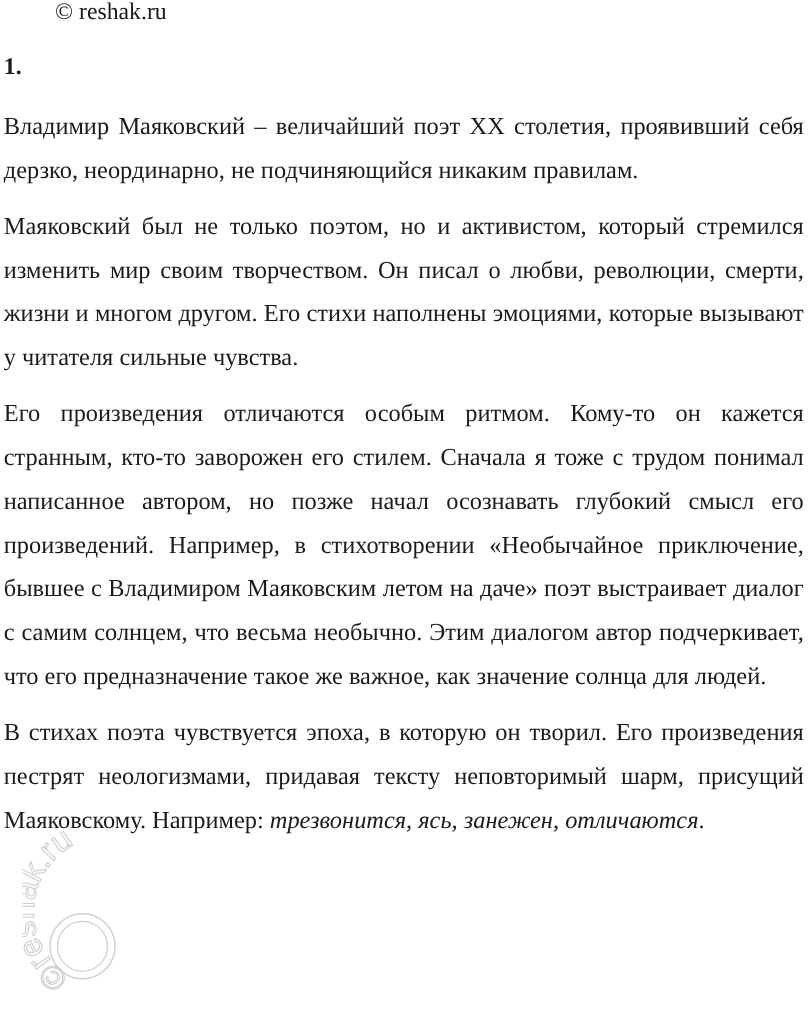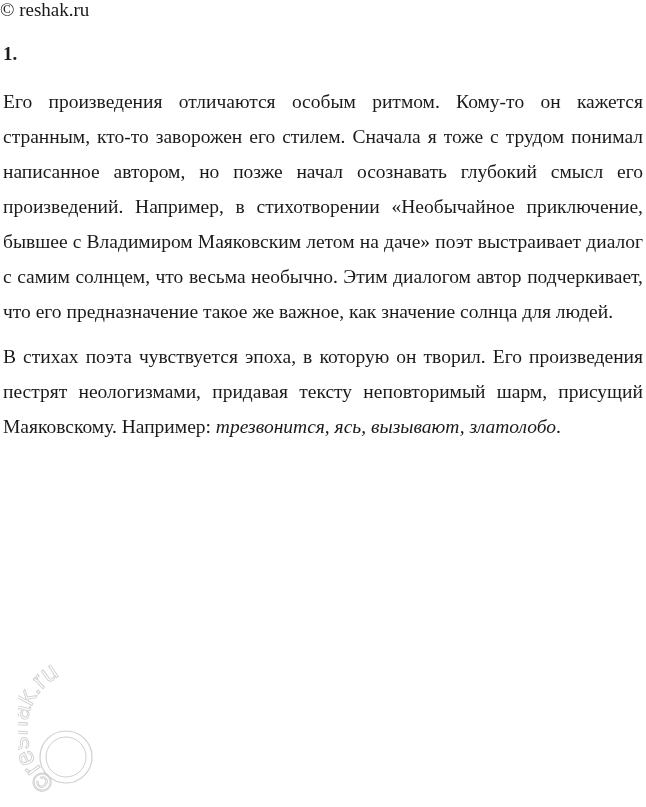--- a/index.html
+++ b/index.html
@@ -29,20 +29,21 @@
       font-weight: bold;
       font-size: 19px;
       line-height: 20px;
       padding-left: 3px;
       letter-spacing: -0.2px;
     }
     .header-site {
       font-size: 19px;
       line-height: 20px;
       padding-right: 2px;
+      margin-left: 44px;
     }
     .task-number {
       position: absolute;
       top: 44px;
       left: 3px;
       font-weight: bold;
       font-size: 19px;
       line-height: 20px;
     }
     .content {
@@ -78,22 +79,24 @@
 </head>
 <body>
 
 <div class="header">
   <div class="header-site">© reshak.ru</div>
 </div>
 
 <div class="task-number">1.</div>
 
 <div class="content">
+  <p class="p1">Владимир Маяковский – величайший поэт XX столетия, проявивший себя дерзко, неординарно, не подчиняющийся никаким правилам.</p>
+  <p class="p2">Маяковский был не только поэтом, но и активистом, который стремился изменить мир своим творчеством. Он писал о любви, революции, смерти, жизни и многом другом. Его стихи наполнены эмоциями, которые вызывают у читателя сильные чувства.</p>
   <p class="p3">Его произведения отличаются особым ритмом. Кому-то он кажется странным, кто-то заворожен его стилем. Сначала я тоже с трудом понимал написанное автором, но позже начал осознавать глубокий смысл его произведений. Например, в стихотворении «Необычайное приключение, бывшее с Владимиром Маяковским летом на даче» поэт выстраивает диалог с самим солнцем, что весьма необычно. Этим диалогом автор подчеркивает, что его предназначение такое же важное, как значение солнца для людей.</p>
-  <p class="p4"><span>В стихах поэта чувствуется эпоха, в которую он творил. Его произведения пестрят неологизмами, придавая тексту неповторимый шарм, присущий Маяковскому. Например: </span><span class="italic">трезвонится, ясь, вызывают, златолобо</span><span>.</span></p>
+  <p class="p4"><span>В стихах поэта чувствуется эпоха, в которую он творил. Его произведения пестрят неологизмами, придавая тексту неповторимый шарм, присущий Маяковскому. Например: </span><span class="italic">трезвонится, ясь, занежен, отличаются</span><span>.</span></p>
 </div>
 
 <svg class="watermark" viewBox="0 0 130 130" xmlns="http://www.w3.org/2000/svg">
   <defs>
     <path id="wm-arc" d="M 20 105 A 52 52 0 0 1 115 30"></path>
   </defs>
   <circle cx="48" cy="92" r="26" fill="none" stroke="#a8a8a8" stroke-width="1.2"></circle>
   <circle cx="48" cy="92" r="20" fill="none" stroke="#a8a8a8" stroke-width="1"></circle>
   <text font-family="Liberation Sans, sans-serif" font-size="26" fill="none" stroke="#a8a8a8" stroke-width="0.9" transform="rotate(-20 60 60)">
     <textPath href="#wm-arc">©reshak.ru</textPath>

